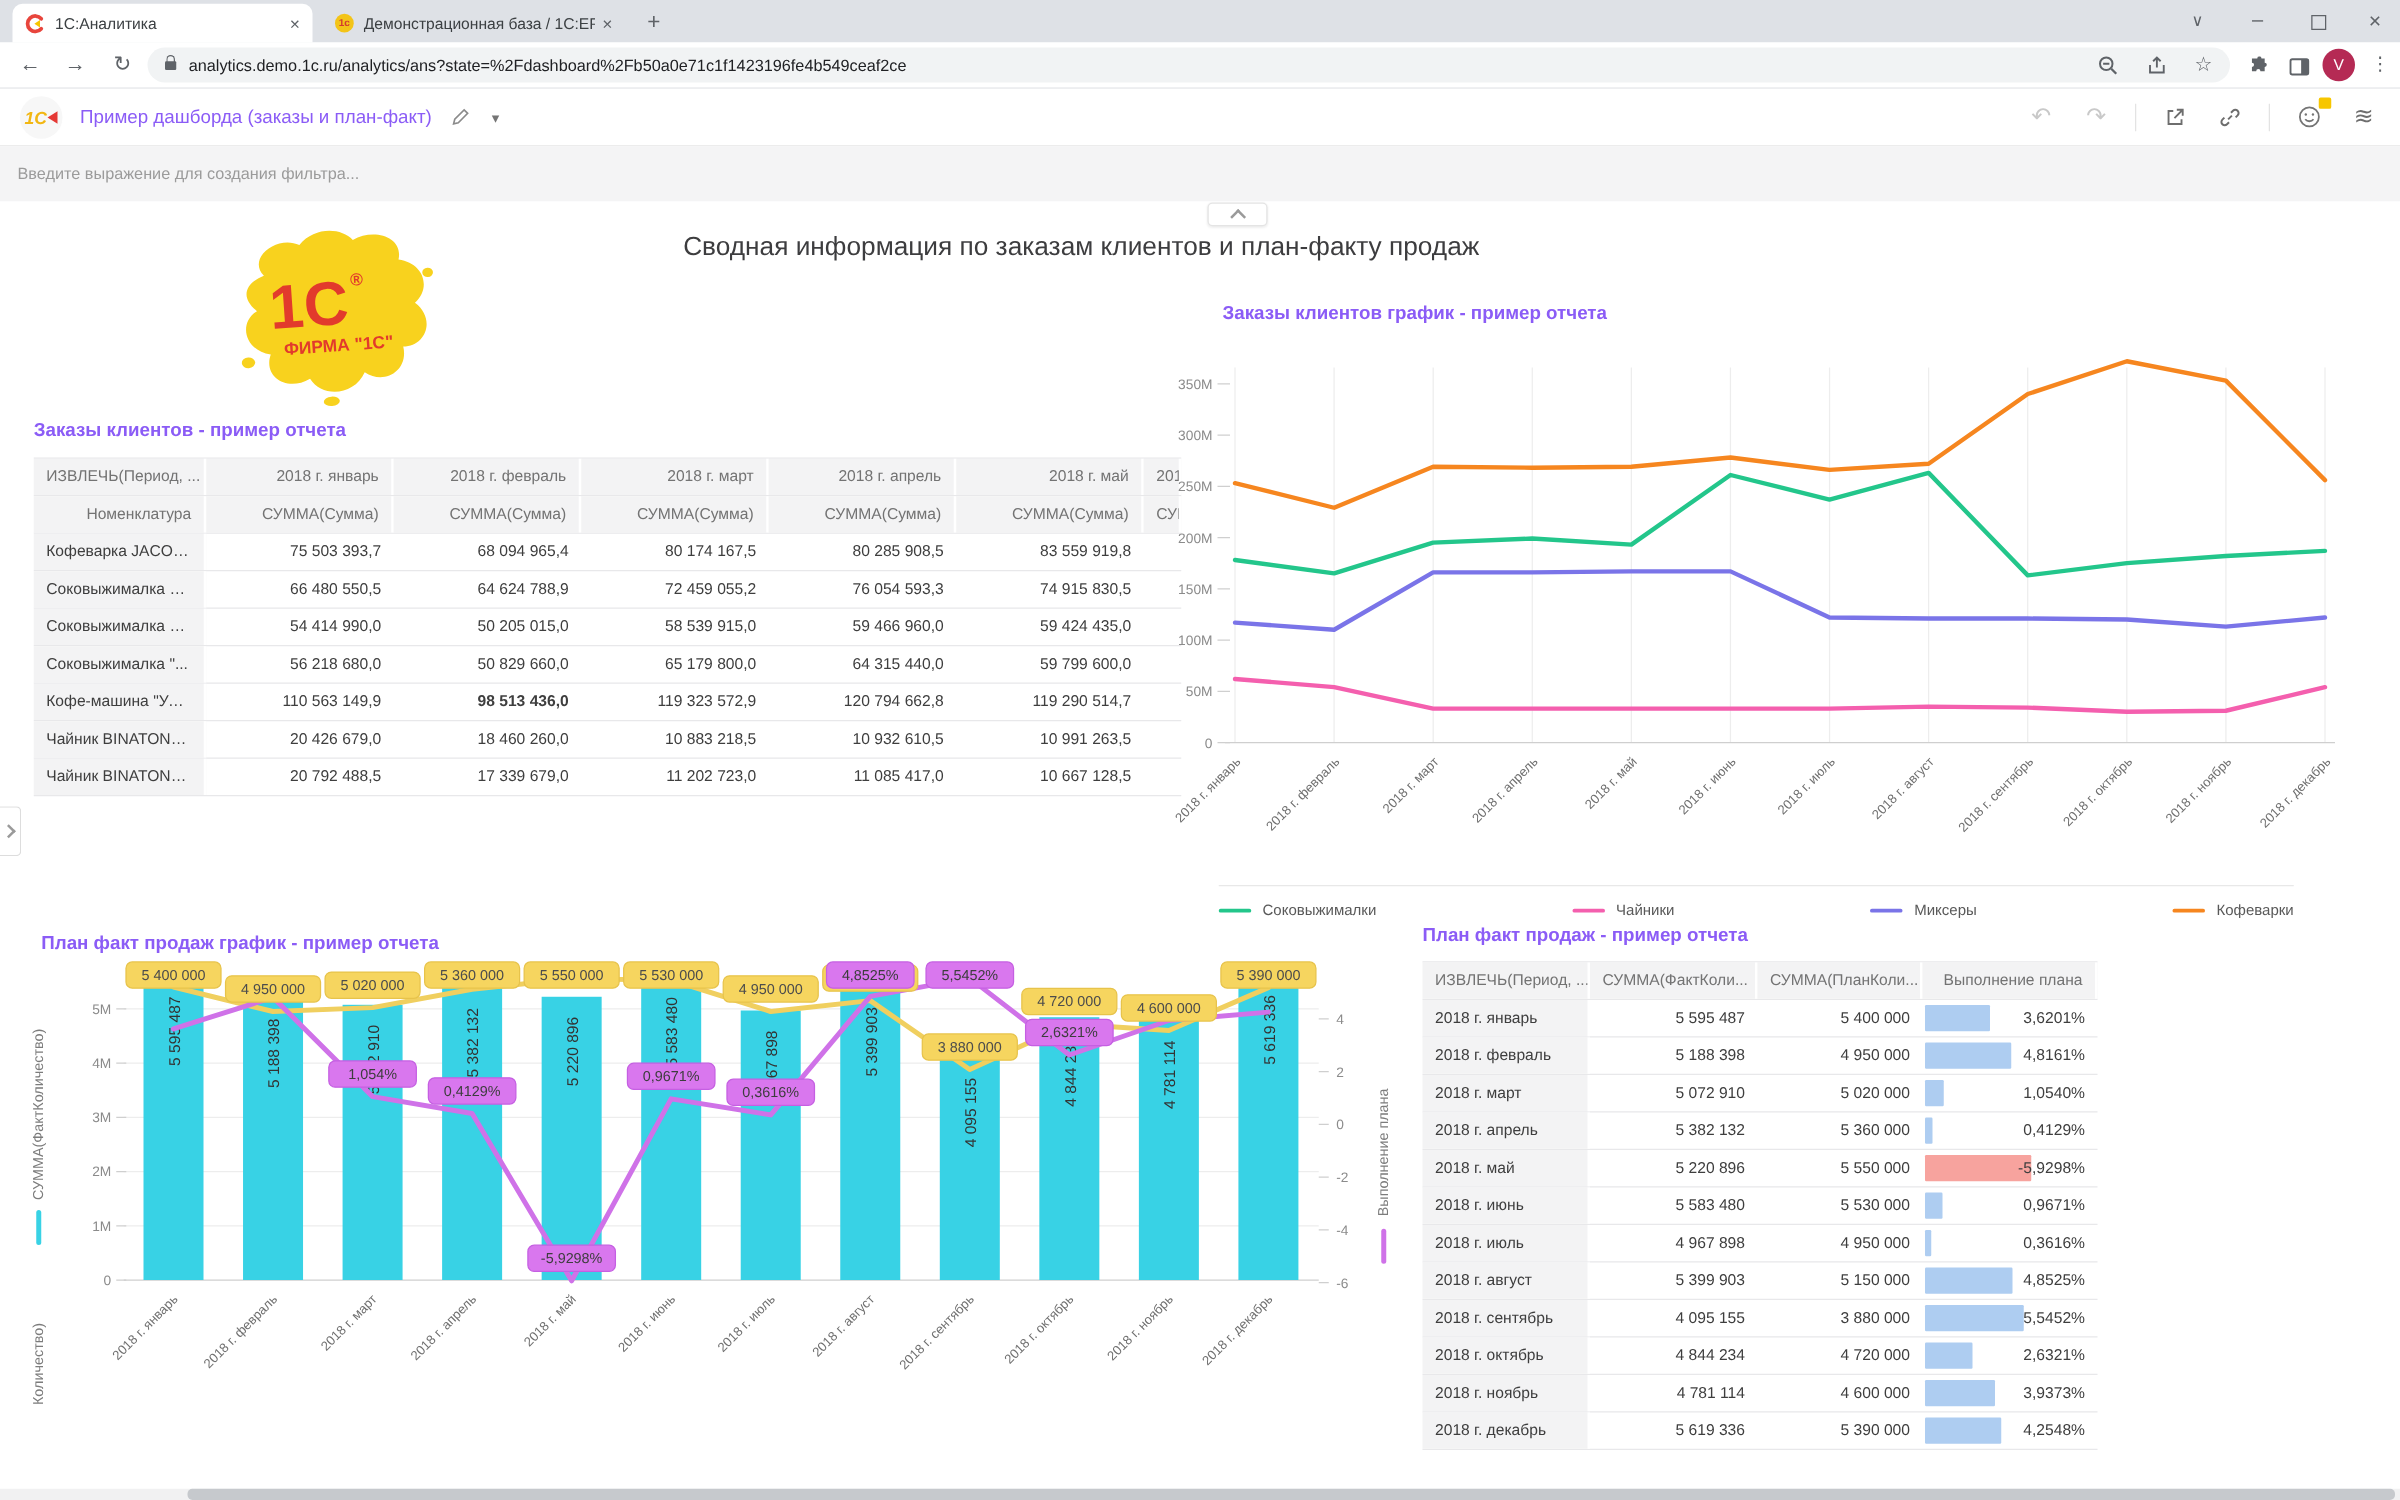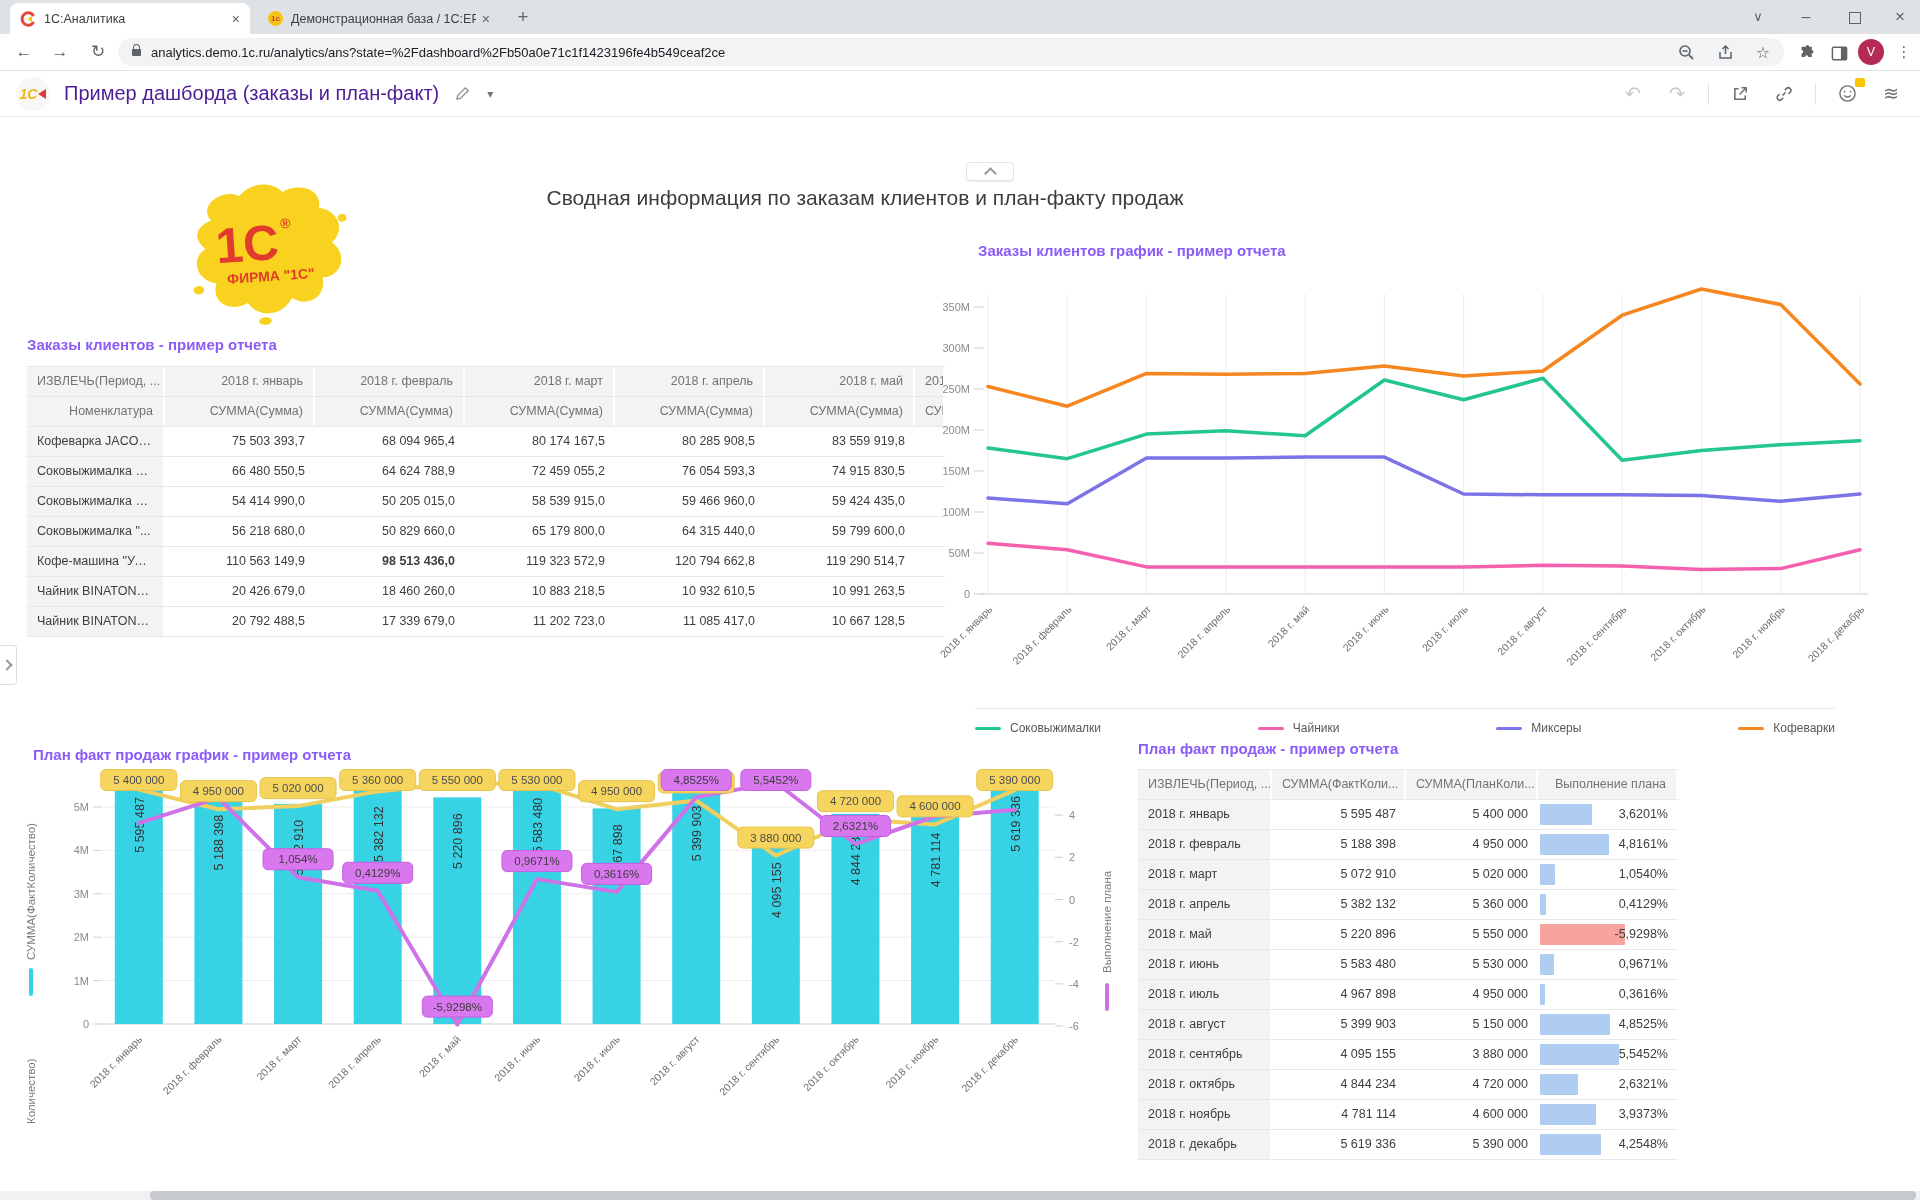--- a/index.html
+++ b/index.html
@@ -33,21 +33,21 @@
           color:#fff;font-size:12.5px;display:flex;align-items:center;justify-content:center;}
   .dots{position:absolute;left:1894px;top:4px;width:20px;height:28px;text-align:center;line-height:28px;font-size:15px;color:#5f6368;}
   
   .appbar{position:absolute;left:0;top:71px;width:100%;height:46px;background:#fff;border-bottom:1px solid #ececec;
           box-sizing:border-box;display:flex;align-items:center;}
   .applogo{width:34px;height:34px;border-radius:50%;background:#f7f7f7;margin-left:16px;display:flex;
            align-items:center;justify-content:center;flex:none;}
   .applogo .t{color:#f2b713;font-weight:bold;font-size:14px;font-style:italic;}
   .applogo .tri{width:0;height:0;border-top:5px solid transparent;border-bottom:5px solid transparent;
            border-right:8px solid #e53935;margin-left:1px;}
-  .apptitle{font-size:20px;color:#4c1d95;margin-left:14px;}
+  .apptitle{font-size:15px;color:#8b5cf6;margin-left:14px;}
   .tool-ic{width:26px;height:26px;display:flex;align-items:center;justify-content:center;color:#6e6e6e;font-size:19px;margin-left:18px;}
   .tool-ic.dim{color:#c9c9c9;}
   .vsep{width:1px;height:22px;background:#e3e3e3;margin-left:18px;}
   .smiley{position:relative;}
   .badge{position:absolute;top:-3px;right:-5px;width:10px;height:9px;background:#f7c600;border-radius:1.5px;}
   
   .filterbar{position:absolute;left:0;top:117px;width:100%;height:44px;background:#f4f4f5;}
   .filterbar span{display:block;margin:0 0 0 14px;line-height:44px;font-size:13px;color:#9b9b9b;}
   
   .collapse-tab{position:absolute;left:966px;top:162px;width:46px;height:17px;background:#fff;border:1px solid #e4e4e4;
@@ -181,20 +181,23 @@
           <circle cx="10" cy="10" r="8" fill="none" stroke="#757575" stroke-width="1.5"></circle>
           <circle cx="7" cy="8" r="1" fill="#757575"></circle>
           <circle cx="13" cy="8" r="1" fill="#757575"></circle>
           <path d="M6.5 12a4.5 4.5 0 0 0 7 0" fill="none" stroke="#757575" stroke-width="1.5"></path>
         </svg>
       <span class="badge"></span>
     </span>
     <span class="tool-ic" style="margin-right:16px;">≋</span>
   </div>
 
+  <div class="filterbar">
+    <span>Введите выражение для создания фильтра...</span>
+  </div>
 
   <div class="collapse-tab">
       <span class="chev-up"></span>
     </div>
   <div class="expander">
       <span class="chev-right"></span>
     </div>
 
   <div class="main-title">Сводная информация по заказам клиентов и план-факту продаж</div>
 

